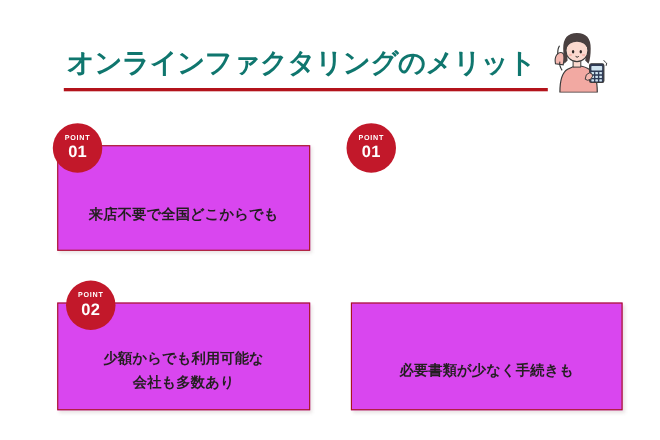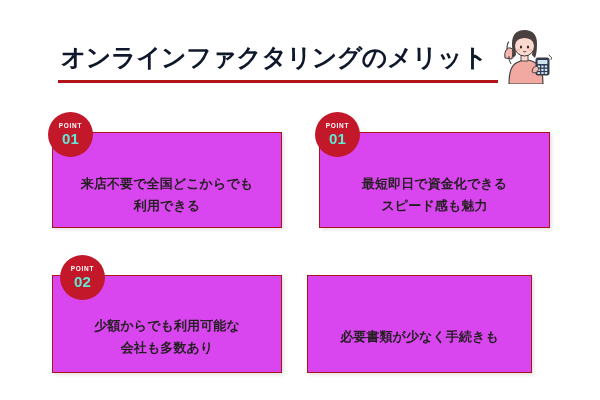--- a/index.html
+++ b/index.html
@@ -26,21 +26,21 @@
   .title-wrap {
     position: absolute;
     left: 58px;
     top: 40px;
     width: 440px;
     height: 46px;
   }
   .title-text {
     font-size: 25px;
     font-weight: bold;
-    color: #0f172a;
+    color: #0f766e;
     letter-spacing: -0.5px;
     line-height: 34px;
     white-space: nowrap;
     text-align: center;
     width: 432px;
   }
   .title-rule {
     position: absolute;
     left: 0;
     top: 40px;
@@ -69,21 +69,21 @@
   .card {
     position: absolute;
     box-sizing: border-box;
     background: #d946ef;
     border: 1.6px solid #a8161b;
     box-shadow: 2px 2px 3px rgba(120, 90, 90, 0.17);
   }
   .card-c1 { left: 52px;  top: 32px;  width: 230px; height: 96px; }
   .card-c2 { left: 52px;  top: 175px; width: 230px; height: 98px; }
   .card-c3 { left: 319px; top: 32px;  width: 231px; height: 96px; }
-  .card-c4 { left: 307px; top: 175px; width: 225px; height: 98px; }
+  .card-c4 { left: 319px; top: 175px; width: 247px; height: 98px; }
 
   .card-body {
     position: absolute;
     left: 0;
     right: 0;
     bottom: 0;
     top: 30px;
     display: flex;
     align-items: center;
     justify-content: center;
@@ -124,21 +124,21 @@
     font-size: 6.5px;
     font-weight: bold;
     color: #ffffff;
     letter-spacing: 0.7px;
     line-height: 8px;
     margin-bottom: 1px;
   }
   .badge-number {
     font-size: 15px;
     font-weight: bold;
-    color: #5eead4;
+    color: #ffffff;
     line-height: 16px;
     letter-spacing: 0.2px;
   }
 </style>
 </head>
 <body>
 
 <div class="header">
 
   <div class="title-wrap">
@@ -192,21 +192,20 @@
     </svg>
   </div>
 </div>
 
 <div class="cards">
 
   <div class="card card-c1">
     <div class="card-body">
       <div class="card-text">
         <div>来店不要で全国どこからでも</div>
-        <div>利用できる</div>
       </div>
     </div>
   </div>
   <div class="badge badge-b1">
     <div class="badge-label">POINT</div>
     <div class="badge-number">01</div>
   </div>
 
   <div class="card card-c2">
     <div class="card-body">
@@ -214,28 +213,20 @@
         <div>少額からでも利用可能な</div>
         <div>会社も多数あり</div>
       </div>
     </div>
   </div>
   <div class="badge badge-b2">
     <div class="badge-label">POINT</div>
     <div class="badge-number">02</div>
   </div>
 
-  <div class="card card-c3">
-    <div class="card-body">
-      <div class="card-text">
-        <div>最短即日で資金化できる</div>
-        <div>スピード感も魅力</div>
-      </div>
-    </div>
-  </div>
   <div class="badge badge-b3">
     <div class="badge-label">POINT</div>
     <div class="badge-number">01</div>
   </div>
 
   <div class="card card-c4">
     <div class="card-body">
       <div class="card-text">
         <div>必要書類が少なく手続きも</div>
       </div>

